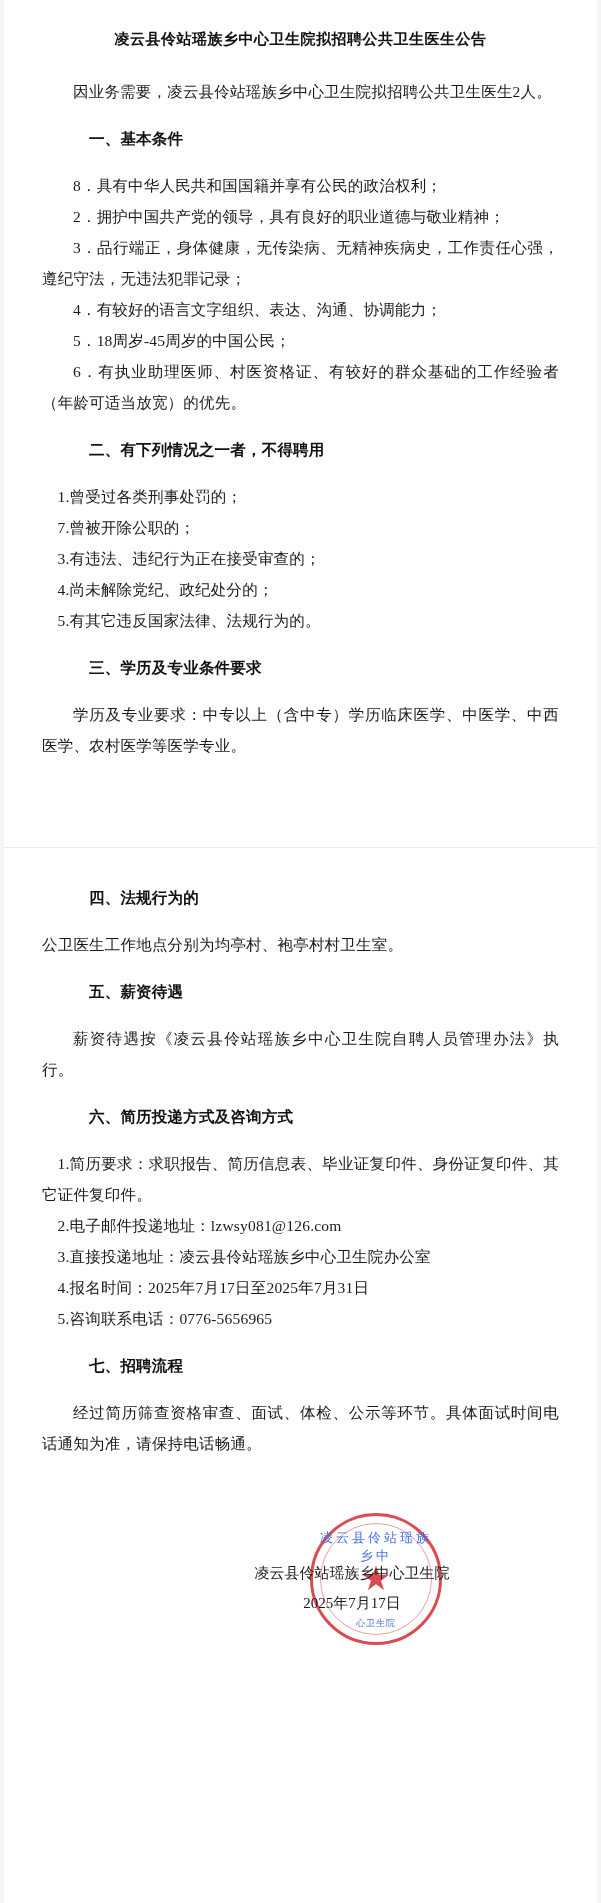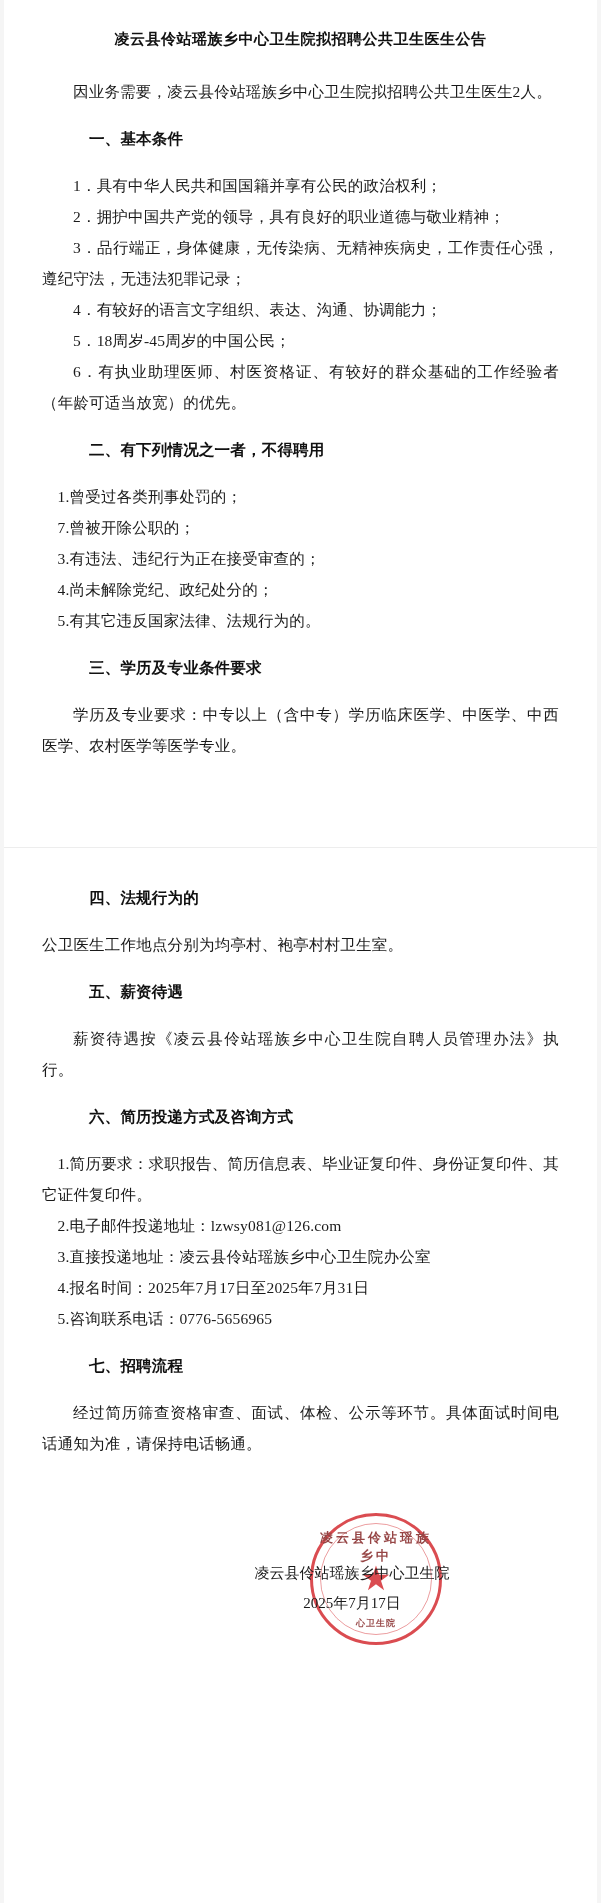--- a/index.html
+++ b/index.html
@@ -108,22 +108,22 @@
     color: #d3262b;
     font-size: 34px;
     line-height: 34px;
   }
   .stamp .arc-top,
   .stamp .arc-bottom {
     position: absolute;
     left: 0;
     width: 100%;
     text-align: center;
-    color: #7f1d1d;
-    font-weight: bold;
+    color: #1d4ed8;
+    font-weight: normal;
     letter-spacing: 3px;
   }
   .stamp .arc-top {
     top: 13px;
     font-size: 13px;
   }
   .stamp .arc-bottom {
     bottom: 12px;
     font-size: 9px;
     letter-spacing: 1px;
@@ -171,21 +171,21 @@
 
     <div class="doc-title">凌云县伶站瑶族乡中心卫生院拟招聘公共卫生医生公告</div>
 
     <div class="body-text">
 
       <div class="spacer-top"></div>
 
       <p class="para">因业务需要，凌云县伶站瑶族乡中心卫生院拟招聘公共卫生医生2人。</p>
 
       <p class="section-head">一、基本条件</p>
-      <p class="para">1．具有中华人民共和国国籍并享有公民的政治权利；</p>
+      <p class="para">8．具有中华人民共和国国籍并享有公民的政治权利；</p>
       <p class="para">2．拥护中国共产党的领导，具有良好的职业道德与敬业精神；</p>
       <p class="para">3．品行端正，身体健康，无传染病、无精神疾病史，工作责任心强，遵纪守法，无违法犯罪记录；</p>
       <p class="para">4．有较好的语言文字组织、表达、沟通、协调能力；</p>
       <p class="para">5．18周岁‐45周岁的中国公民；</p>
       <p class="para">6．有执业助理医师、村医资格证、有较好的群众基础的工作经验者（年龄可适当放宽）的优先。</p>
 
       <p class="section-head">二、有下列情况之一者，不得聘用</p>
       <p class="para indent1">1.曾受过各类刑事处罚的；</p>
       <p class="para indent1">7.曾被开除公职的；</p>
       <p class="para indent1">3.有违法、违纪行为正在接受审查的；</p>

